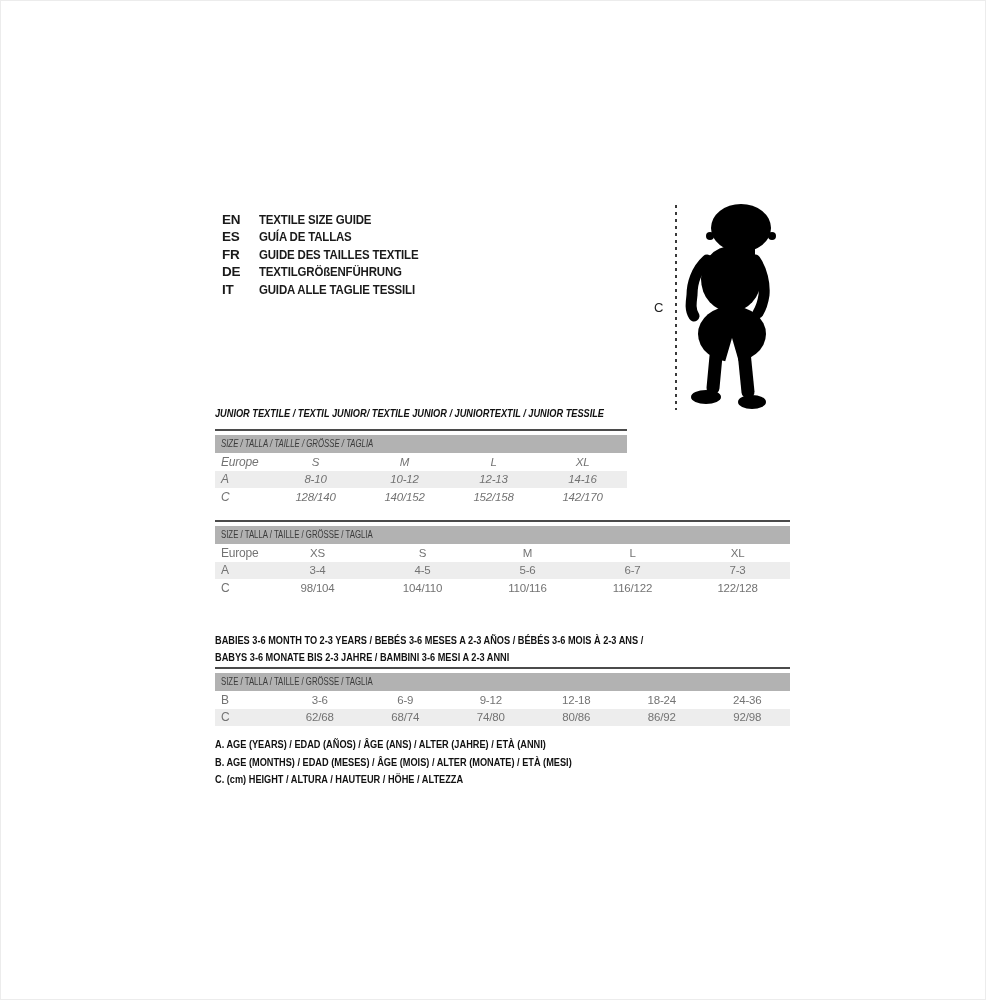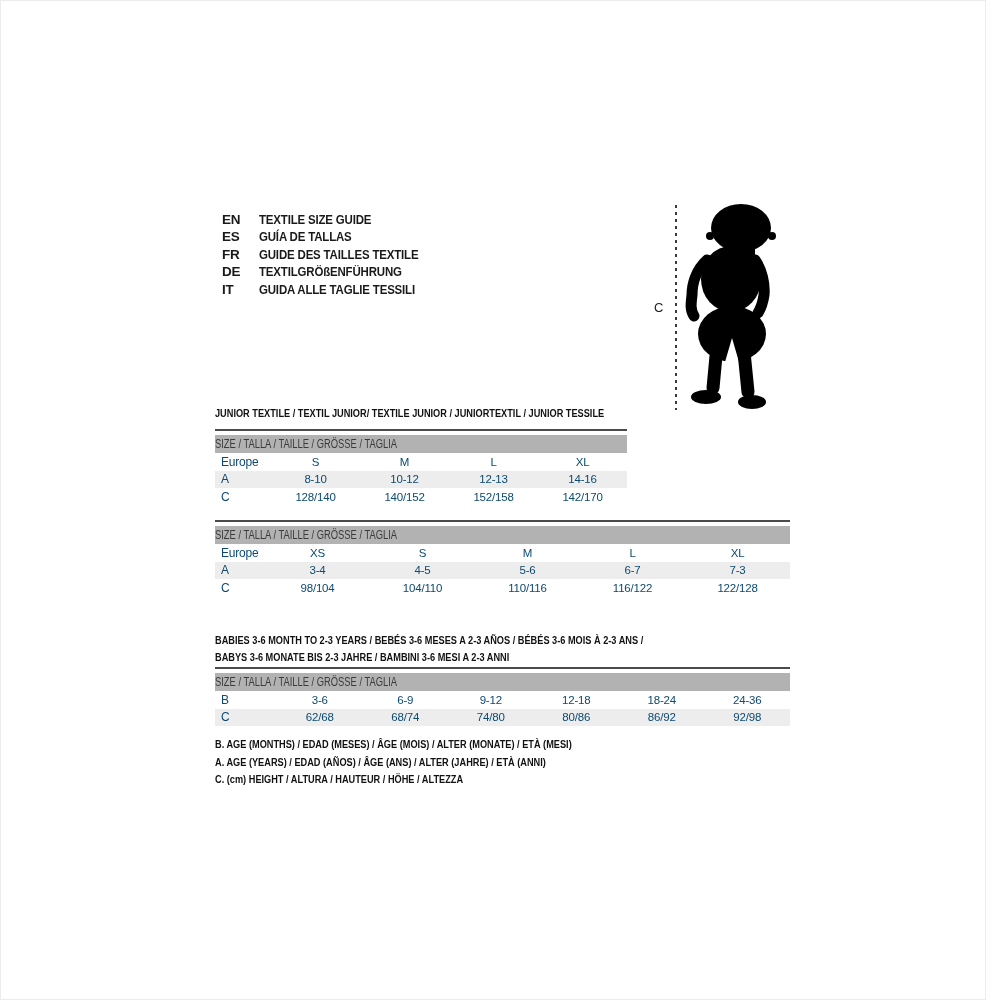--- a/index.html
+++ b/index.html
@@ -14,35 +14,35 @@
 
   
   .figure{position:absolute;left:648px;top:202px;width:140px;height:212px;}
   .figure-c{position:absolute;left:6px;top:98px;font-size:13px;color:#222;}
   .dotted{position:absolute;left:27px;top:3px;width:2px;height:205px;
           background:repeating-linear-gradient(to bottom,#3a3a3a 0 3px,transparent 3px 7px);}
   .figure svg{position:absolute;left:37px;top:0;}
 
   
   .section{position:absolute;left:215px;}
-  .sec1{top:406px;width:412px;}
+  .sec1{top:406px;width:412px;font-style:italic;}
   .sec2{top:512px;width:575px;}
   .sec3{top:632px;width:575px;}
   .sec-title{font-weight:bold;font-size:11.5px;line-height:15px;white-space:nowrap;color:#111;}
   .sec-title .inner{display:inline-block;white-space:nowrap;transform:scaleX(0.8);transform-origin:0 50%;}
   .sec3 .sec-title{line-height:16.5px;}
   .sub-part{font-size:8px;vertical-align:-2px;}
 
   .tbl-topline{border-top:2px solid #4b4b4b;margin-top:8px;}
   .sec3 .tbl-topline{margin-top:2px;}
-  .tbl-header{margin-top:4px;background:#b2b2b2;color:#3b3b3b;font-size:12px;height:18px;line-height:18px;white-space:nowrap;}
+  .tbl-header{margin-top:4px;background:#b2b2b2;color:#3b3b3b;font-size:10px;height:18px;line-height:18px;padding-left:6px;white-space:nowrap;}
   .tbl-header .inner{display:inline-block;white-space:nowrap;transform:scaleX(0.78);transform-origin:0 50%;}
 
   table{border-collapse:collapse;table-layout:fixed;width:100%;}
-  td{font-size:11.5px;height:17.5px;text-align:center;padding:0;color:#0c4a6e;letter-spacing:-0.2px;margin-left:28px;}
+  td{font-size:11.5px;height:17.5px;text-align:center;padding:0;color:#737373;letter-spacing:-0.2px;margin-left:28px;}
   td.lbl{text-align:left;padding-left:6px;font-size:12px;}
   tr.shaded{background:#ededed;}
 
   
   .legend{position:absolute;left:215px;top:736px;}
   .legend-line{font-weight:bold;font-size:11.5px;line-height:17.5px;white-space:nowrap;color:#111;}
   .legend-line .inner{display:inline-block;white-space:nowrap;transform:scaleX(0.8);transform-origin:0 50%;}
 </style>
 </head>
 <body>
@@ -207,18 +207,18 @@
         <td>74/80</td>
         <td>80/86</td>
         <td>86/92</td>
         <td>92/98</td>
       </tr>
     </tbody>
       </table>
   </div>
 
   <div class="legend">
+    <div class="legend-line"><span class="inner">A. AGE (YEARS) / EDAD (AÑOS) / ÂGE (ANS) / ALTER (JAHRE) / ETÀ (ANNI)</span></div>
     <div class="legend-line"><span class="inner">B. AGE (MONTHS) / EDAD (MESES) / ÂGE (MOIS) / ALTER (MONATE) / ETÀ (MESI)</span></div>
-    <div class="legend-line"><span class="inner">A. AGE (YEARS) / EDAD (AÑOS) / ÂGE (ANS) / ALTER (JAHRE) / ETÀ (ANNI)</span></div>
     <div class="legend-line"><span class="inner">C. (cm) HEIGHT / ALTURA / HAUTEUR / HÖHE / ALTEZZA</span></div>
   </div>
 
 </div>
 
 </body></html>

